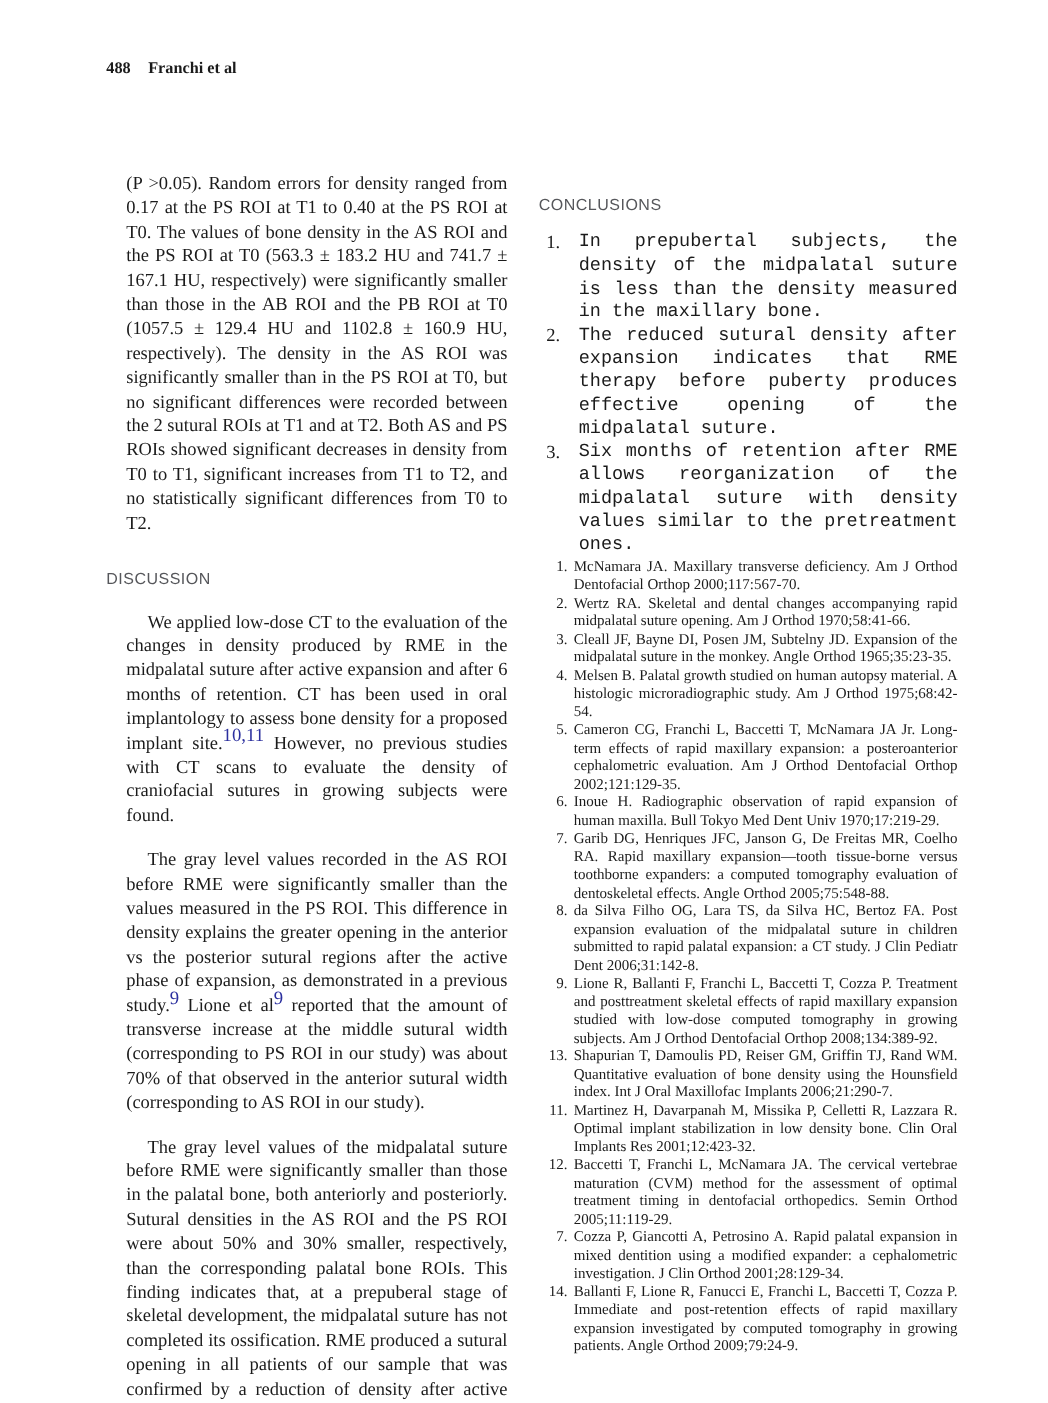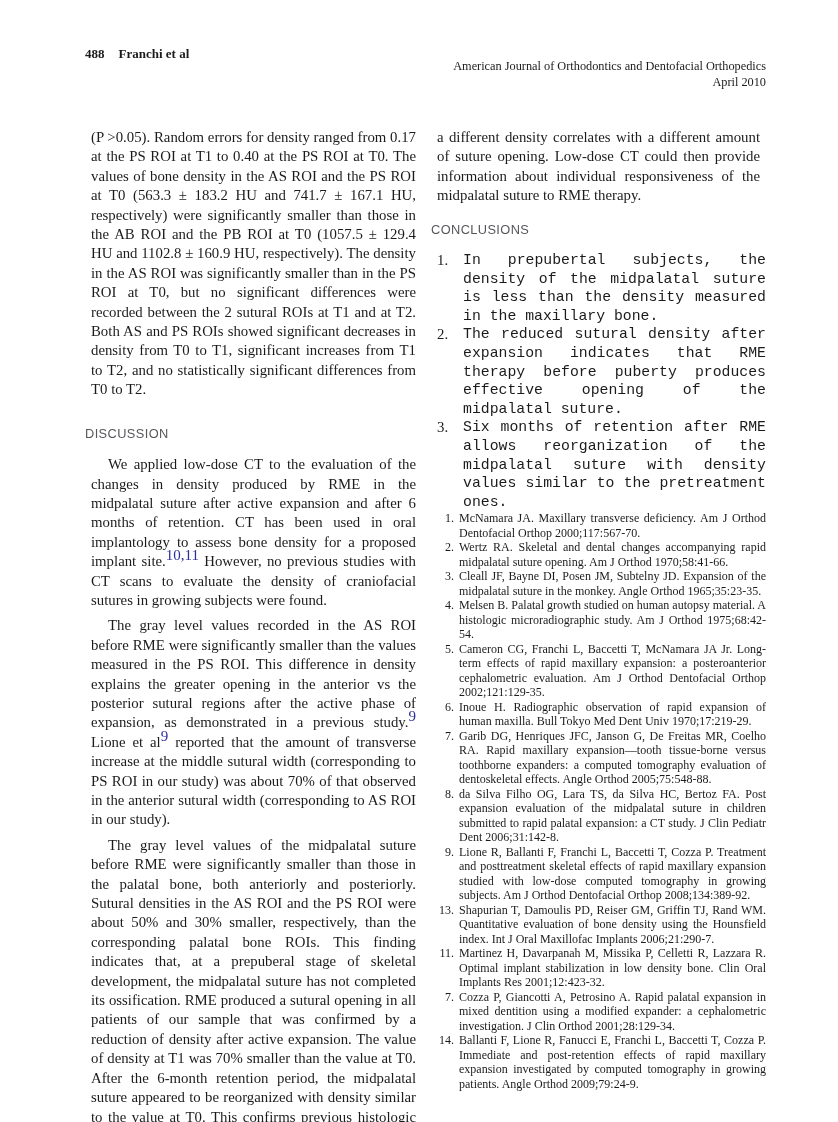--- a/index.html
+++ b/index.html
@@ -13,28 +13,28 @@
     font-size:13px; font-weight:bold; white-space:nowrap;
   }
   .hdr-left .pgnum { margin-right:14px; }
   .hdr-right {
     position:absolute; right:72px; top:58px; text-align:right;
     font-size:12.3px; line-height:16px;
   }
   
   .col-left  { position:absolute; left:85px;  top:122px; width:337px; }
   .col-right { position:absolute; left:431px; top:122px; width:335px; }
-  p { margin:6px; }
+  p { margin:16px; }
   .body-text { font-size:14.8px; line-height:19.4px; text-align:justify; }
   .para-indent { text-indent:17px; }
   .section-heading {
     font-family:"Liberation Sans", sans-serif; font-size:12.8px;
     color:#56575b; letter-spacing:0.4px; margin:24px 0 12px 0;
   }
-  .col-right .section-heading.first { margin-top:14px; }
+  .col-right .section-heading.first { margin-top:32px; }
   sup.ref-link {
     color:#2b2f9e; font-size:15px; line-height:0; letter-spacing:0;
   }
   
   .clist { padding-left:6px; }
   .clist .li { display:flex; font-size:14.8px; line-height:18.6px; }
   .clist .num { flex:none; width:26px; }
   .clist .txt { flex:1; text-align:justify;font-family:Liberation Mono, monospace; }
   
   .ref-list { font-size:12px; line-height:14.5px; }
@@ -43,37 +43,32 @@
   .ref-text { flex:1; text-align:justify; }
 </style>
 </head>
 <body>
 
 <div class="page">
 
   <div class="hdr-left">
     <span class="pgnum">488</span><span>Franchi et al</span>
   </div>
-  <div class="hdr-right">
-    <div>American Journal of Orthodontics and Dentofacial Orthopedics</div>
-    <div>April 2010</div>
-  </div>
 
   <div class="col-left body-text">
     <p>(P &gt;0.05). Random errors for density ranged from 0.17 at the PS ROI at T1 to 0.40 at the PS ROI at T0. The values of bone density in the AS ROI and the PS ROI at T0 (563.3 ± 183.2 HU and 741.7 ± 167.1 HU, respectively) were significantly smaller than those in the AB ROI and the PB ROI at T0 (1057.5 ± 129.4 HU and 1102.8 ± 160.9 HU, respectively). The density in the AS ROI was significantly smaller than in the PS ROI at T0, but no significant differences were recorded between the 2 sutural ROIs at T1 and at T2. Both AS and PS ROIs showed significant decreases in density from T0 to T1, significant increases from T1 to T2, and no statistically significant differences from T0 to T2.</p>
 
     <div class="section-heading">DISCUSSION</div>
 
     <p class="para-indent">We applied low-dose CT to the evaluation of the changes in density produced by RME in the midpalatal suture after active expansion and after 6 months of retention. CT has been used in oral implantology to assess bone density for a proposed implant site.<sup class="ref-link">10,11</sup> However, no previous studies with CT scans to evaluate the density of craniofacial sutures in growing subjects were found.</p>
     <p class="para-indent">The gray level values recorded in the AS ROI before RME were significantly smaller than the values measured in the PS ROI. This difference in density explains the greater opening in the anterior vs the posterior sutural regions after the active phase of expansion, as demonstrated in a previous study.<sup class="ref-link">9</sup> Lione et al<sup class="ref-link">9</sup> reported that the amount of transverse increase at the middle sutural width (corresponding to PS ROI in our study) was about 70% of that observed in the anterior sutural width (corresponding to AS ROI in our study).</p>
     <p class="para-indent">The gray level values of the midpalatal suture before RME were significantly smaller than those in the palatal bone, both anteriorly and posteriorly. Sutural densities in the AS ROI and the PS ROI were about 50% and 30% smaller, respectively, than the corresponding palatal bone ROIs. This finding indicates that, at a prepuberal stage of skeletal development, the midpalatal suture has not completed its ossification. RME produced a sutural opening in all patients of our sample that was confirmed by a reduction of density after active expansion. The value of density at T1 was 70% smaller than the value at T0. After the 6-month retention period, the midpalatal suture appeared to be reorganized with density similar to the value at T0. This confirms previous histologic observations indicating that a retention period of 6 months with the RME in place allows for reorganization of the suture.<sup class="ref-link">3</sup> In future investigations, it would be interesting to test whether the density of the midpalatal suture tends to increase in postpubertal subjects and whether</p>
   </div>
 
   <div class="col-right body-text">
-    <p>a different density correlates with a different amount of suture opening. Low-dose CT could then provide information about individual responsiveness of the midpalatal suture to RME therapy.</p>
 
     <div class="section-heading first">CONCLUSIONS</div>
 
     <div class="clist">
 
         <div class="li">
           <span class="num">1.</span>
           <span class="txt">In prepubertal subjects, the density of the midpalatal suture is less than the density measured in the maxillary bone.</span>
         </div>
 
@@ -139,20 +134,24 @@
         <div class="ref-item">
           <span class="ref-num">13.</span>
           <span class="ref-text">Shapurian T, Damoulis PD, Reiser GM, Griffin TJ, Rand WM. Quantitative evaluation of bone density using the Hounsfield index. Int J Oral Maxillofac Implants 2006;21:290-7.</span>
         </div>
 
         <div class="ref-item">
           <span class="ref-num">11.</span>
           <span class="ref-text">Martinez H, Davarpanah M, Missika P, Celletti R, Lazzara R. Optimal implant stabilization in low density bone. Clin Oral Implants Res 2001;12:423-32.</span>
         </div>
 
+        <div class="ref-item">
+          <span class="ref-num">12.</span>
+          <span class="ref-text">Baccetti T, Franchi L, McNamara JA. The cervical vertebrae maturation (CVM) method for the assessment of optimal treatment timing in dentofacial orthopedics. Semin Orthod 2005;11:119-29.</span>
+        </div>
 
         <div class="ref-item">
           <span class="ref-num">7.</span>
           <span class="ref-text">Cozza P, Giancotti A, Petrosino A. Rapid palatal expansion in mixed dentition using a modified expander: a cephalometric investigation. J Clin Orthod 2001;28:129-34.</span>
         </div>
 
         <div class="ref-item">
           <span class="ref-num">14.</span>
           <span class="ref-text">Ballanti F, Lione R, Fanucci E, Franchi L, Baccetti T, Cozza P. Immediate and post-retention effects of rapid maxillary expansion investigated by computed tomography in growing patients. Angle Orthod 2009;79:24-9.</span>
         </div>

